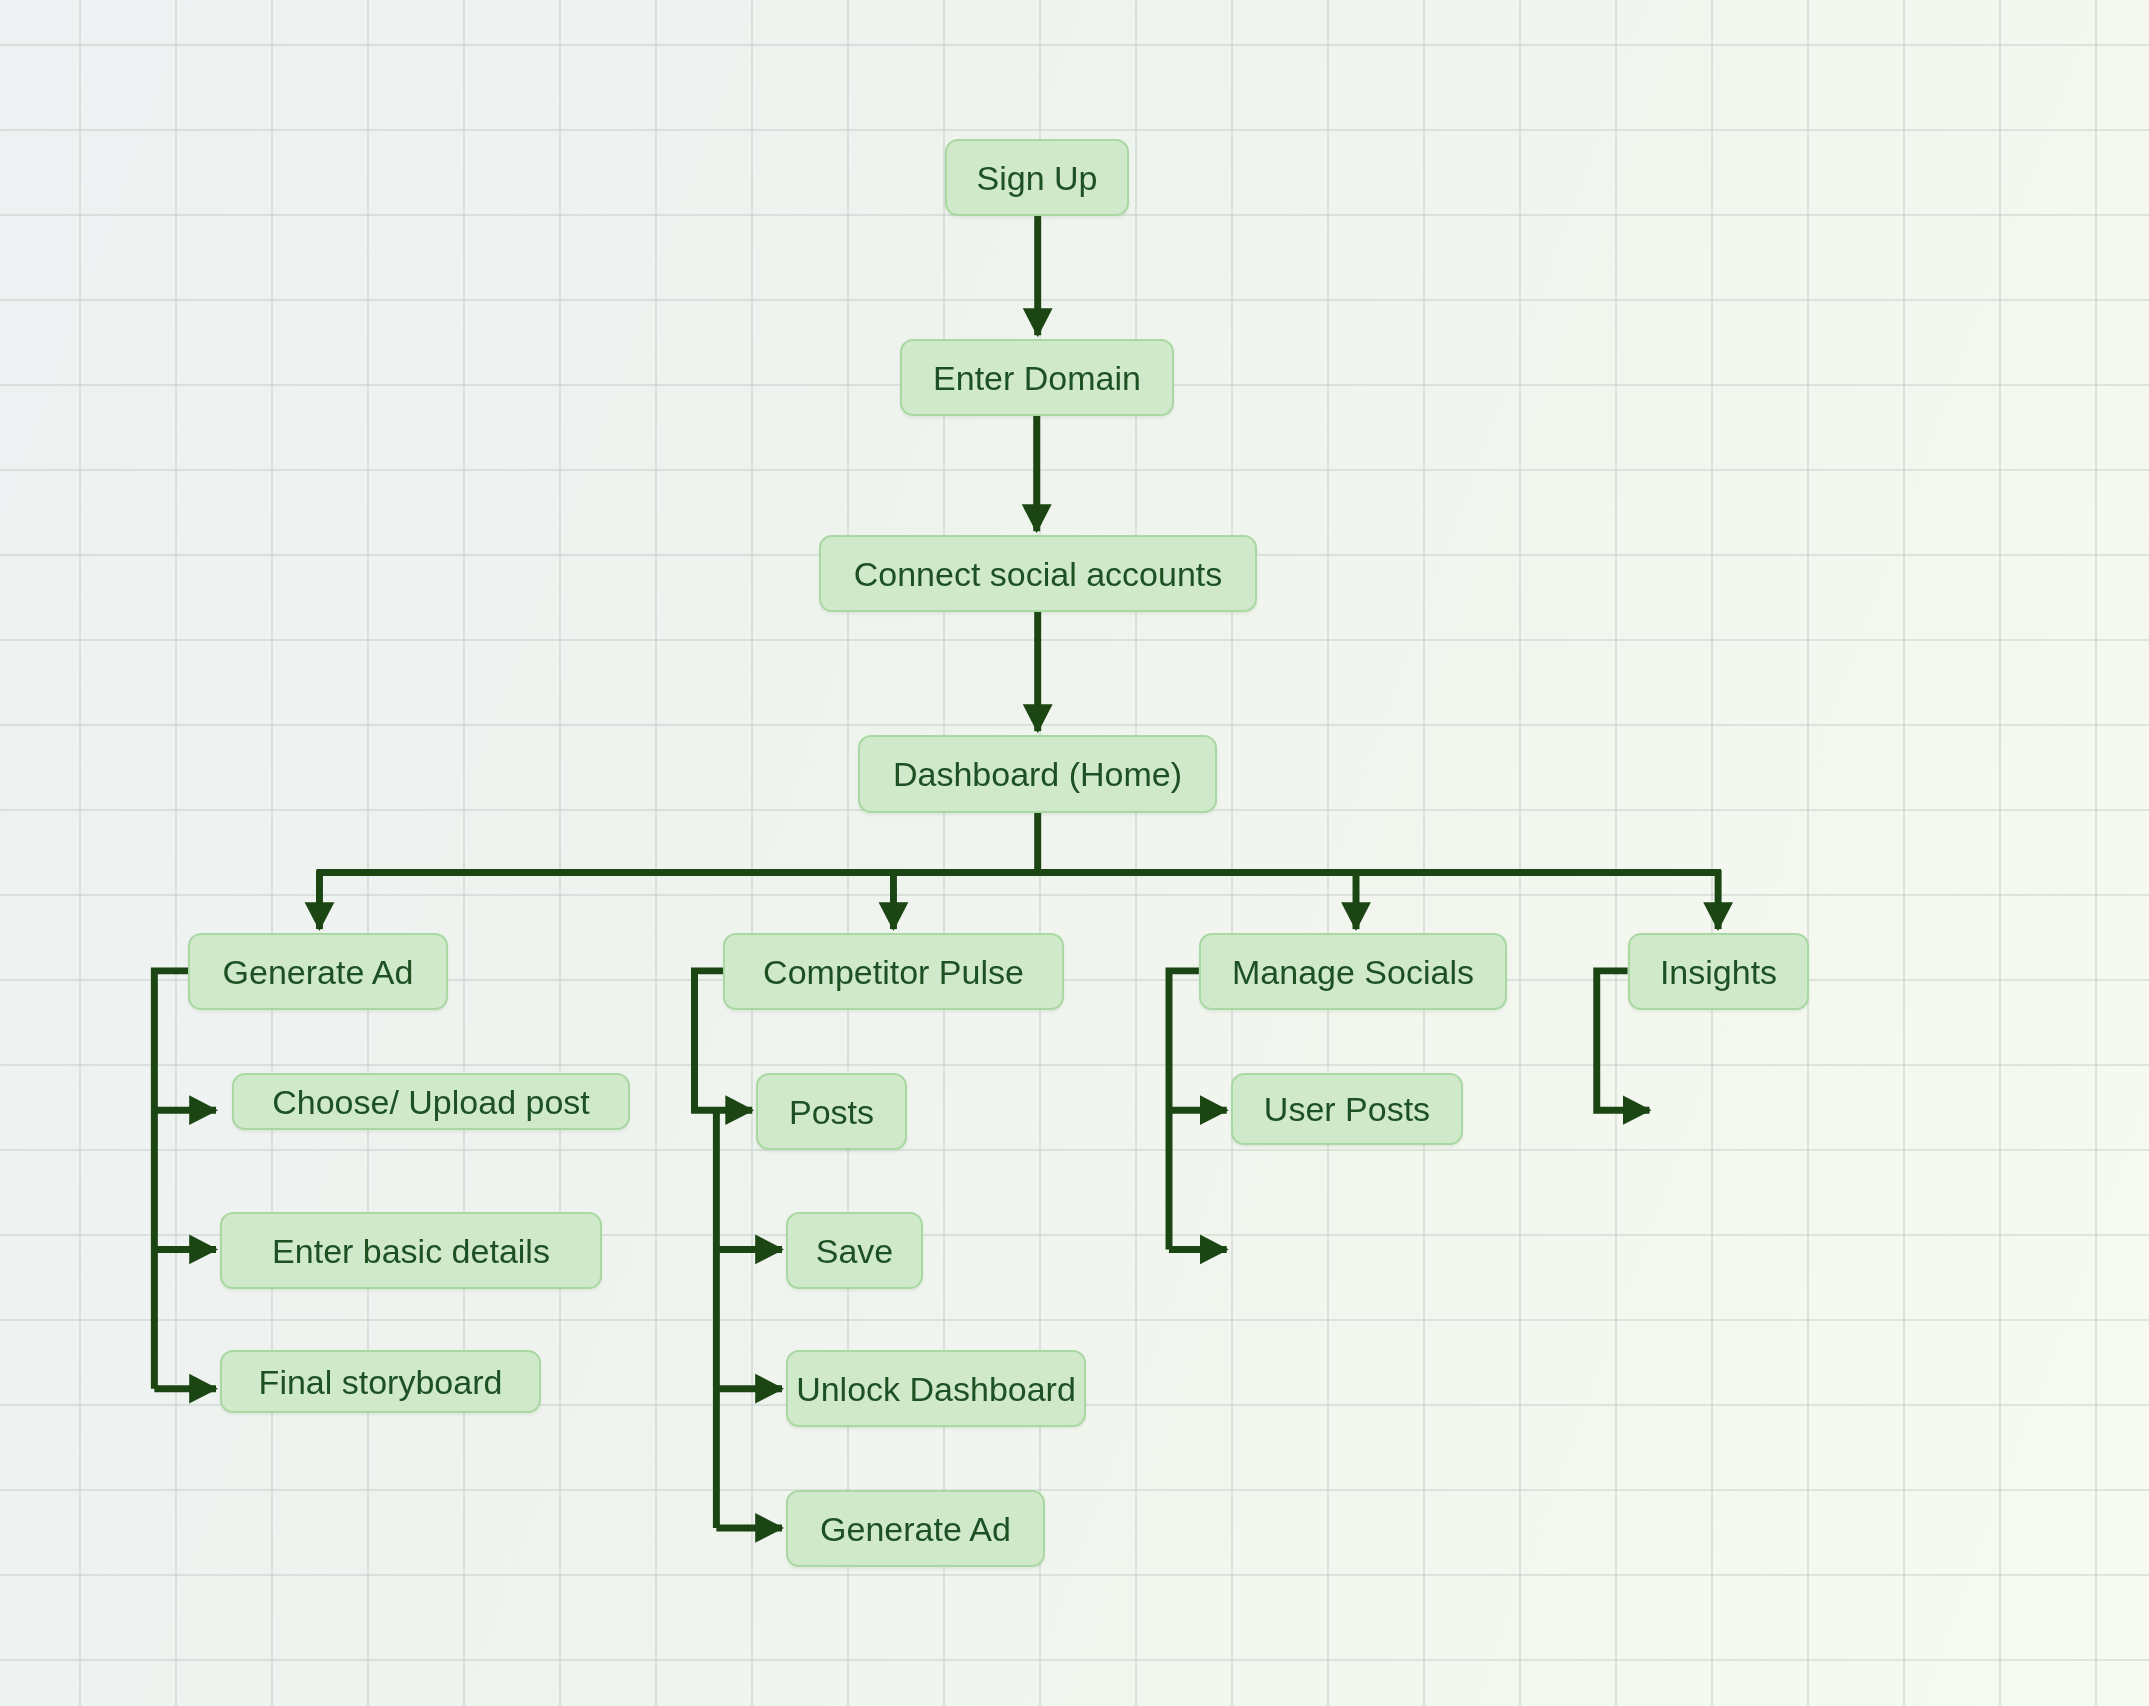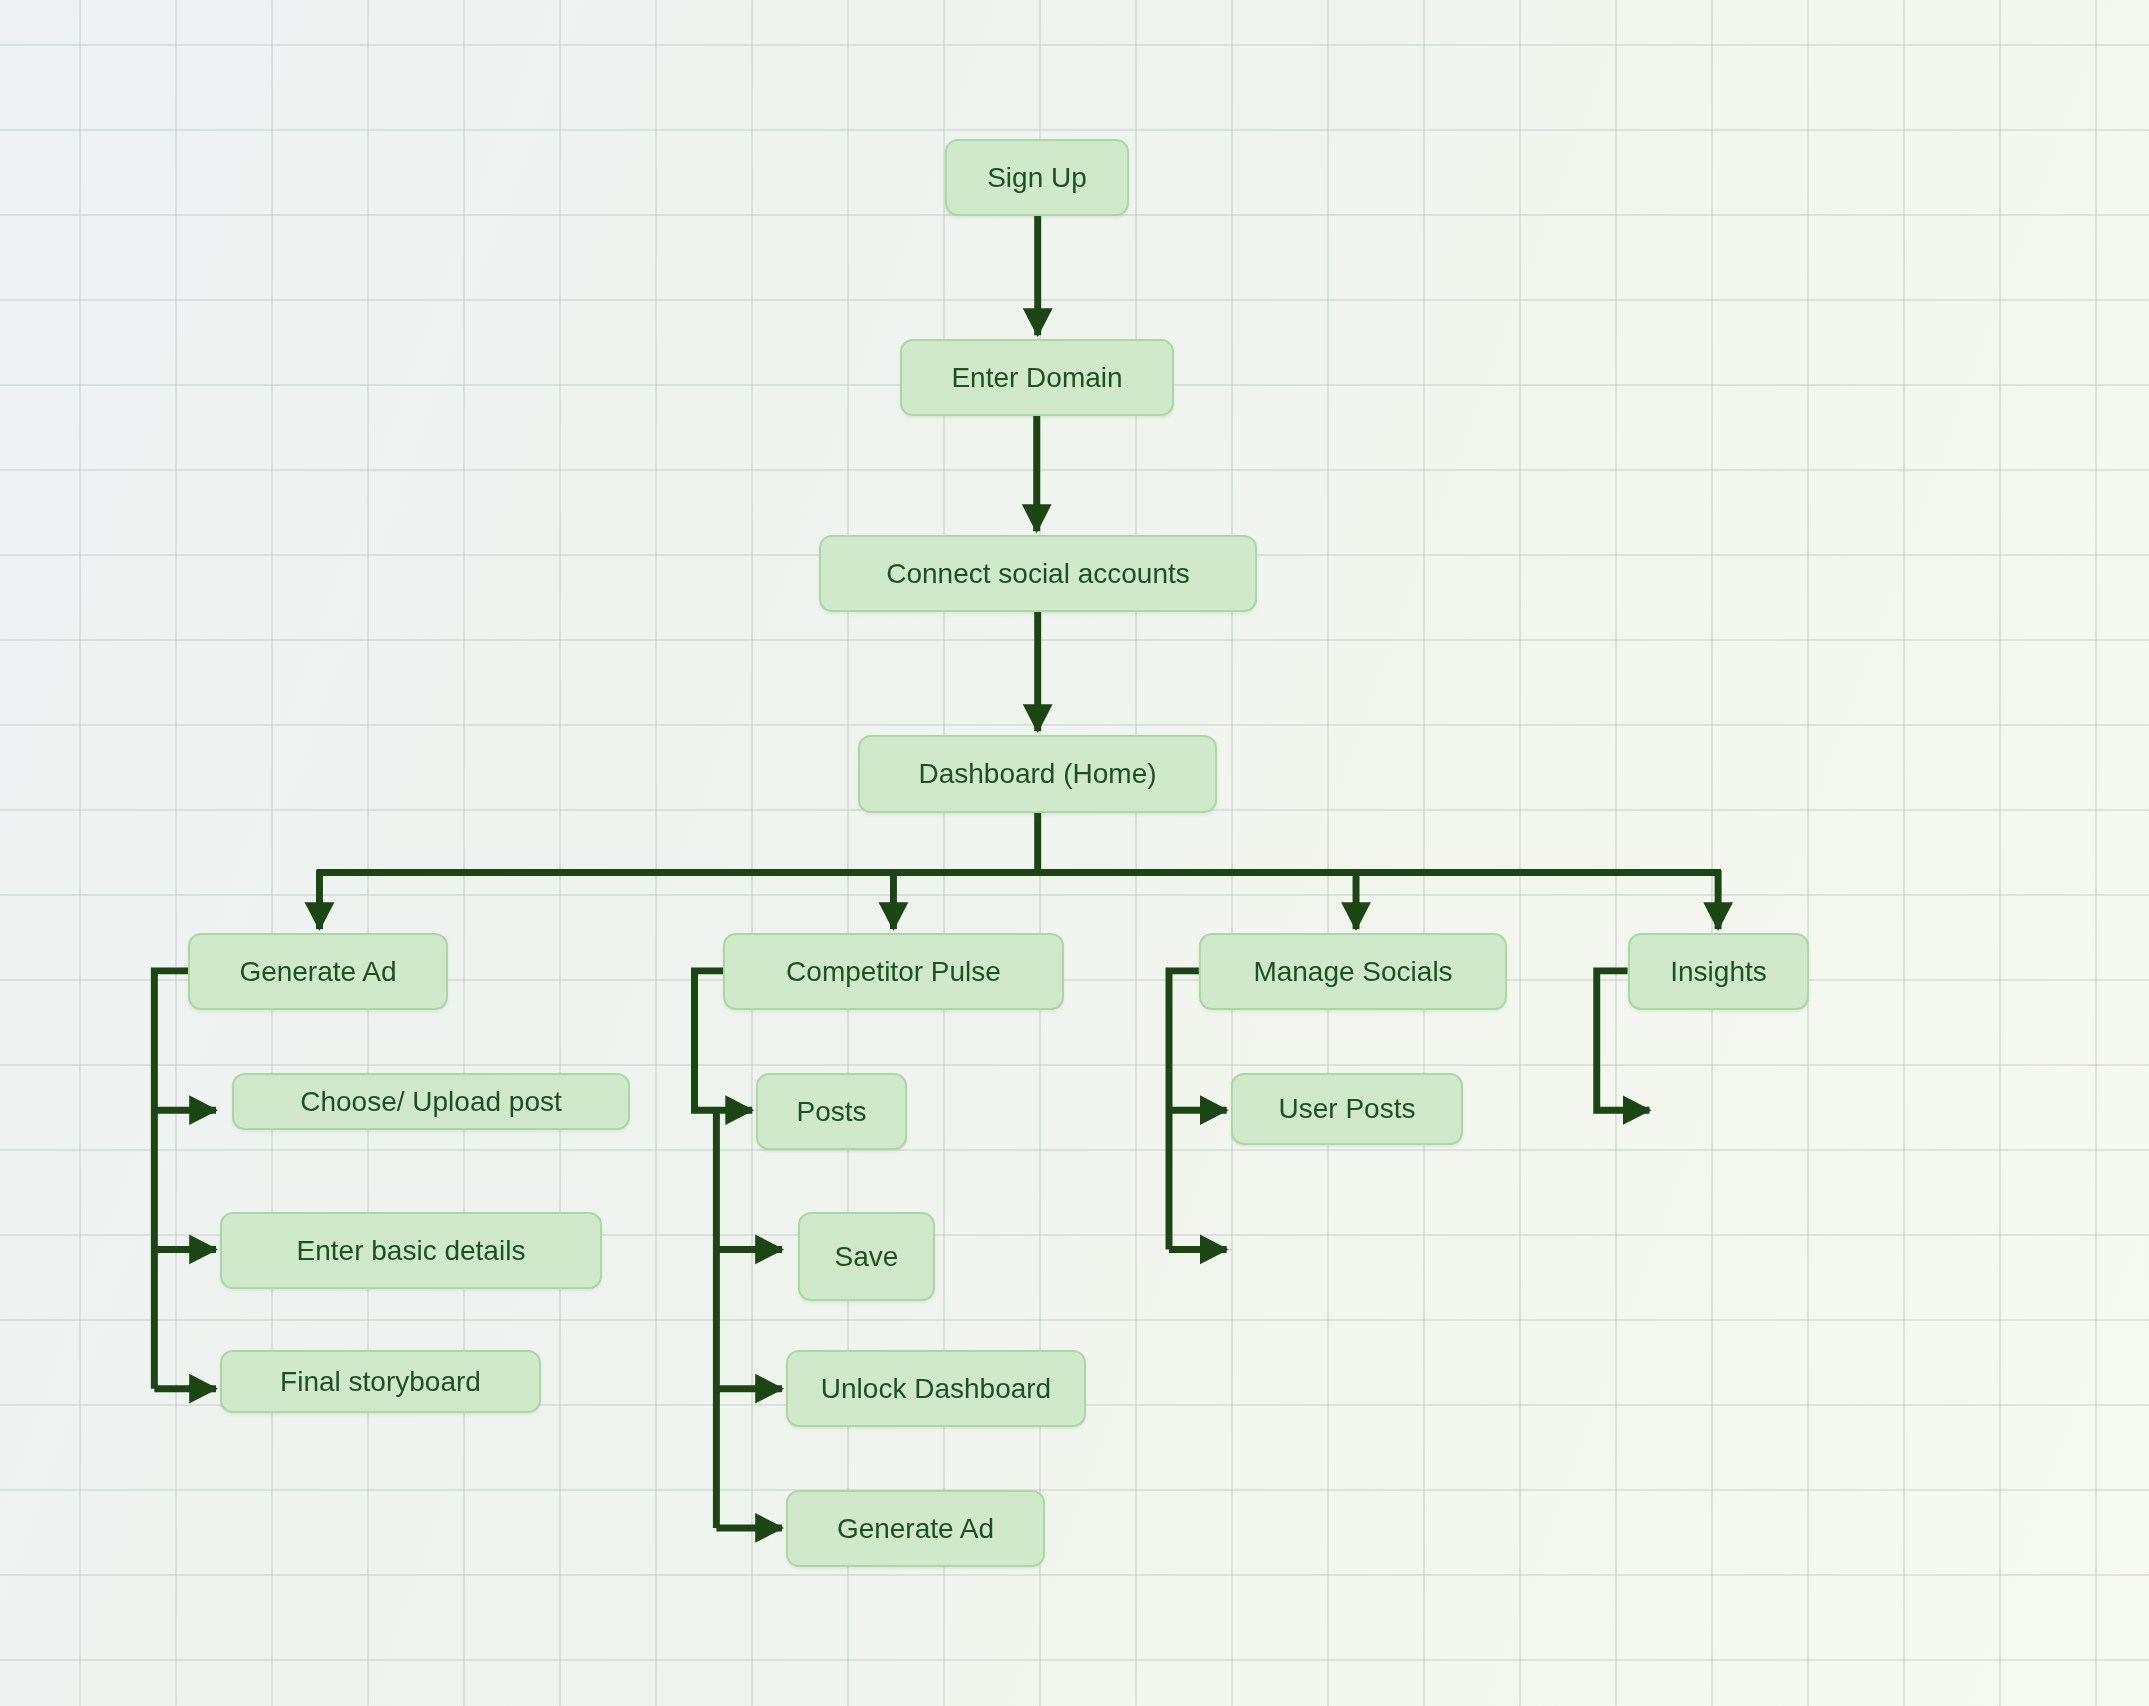--- a/index.html
+++ b/index.html
@@ -44,21 +44,21 @@
   .node {
     position: absolute;
     box-sizing: border-box;
     background: var(--node-fill);
     border: 2px solid var(--node-border);
     border-radius: 13px;
     color: var(--node-text);
     display: flex;
     align-items: center;
     justify-content: center;
-    font-size: 28px;
+    font-size: 34px;
     line-height: 1;
     white-space: nowrap;
     box-shadow: 0 2px 3px rgba(70, 120, 70, 0.10);
     cursor: default;
   }
 </style>
 </head>
 <body>
 
 <div class="canvas">
@@ -115,21 +115,21 @@
   <div class="node" style="left:1628px; top:933px;  width:181px; height:77px;">Insights</div>
 
   <div class="node" style="left:232px;  top:1073px; width:398px; height:57px;">Choose/ Upload post</div>
 
   <div class="node" style="left:220px;  top:1212px; width:382px; height:77px;">Enter basic details</div>
 
   <div class="node" style="left:220px;  top:1350px; width:321px; height:63px;">Final storyboard</div>
 
   <div class="node" style="left:756px;  top:1073px; width:151px; height:77px;">Posts</div>
 
-  <div class="node" style="left:786px;  top:1212px; width:137px; height:89px;margin-left:12px;">Save</div>
+  <div class="node" style="left:786px;  top:1212px; width:137px; height:77px;">Save</div>
 
   <div class="node" style="left:786px;  top:1350px; width:300px; height:77px;">Unlock Dashboard</div>
 
   <div class="node" style="left:786px;  top:1490px; width:259px; height:77px;">Generate Ad</div>
 
   <div class="node" style="left:1231px; top:1073px; width:232px; height:72px;">User Posts</div>
 
 
 
 </div>

